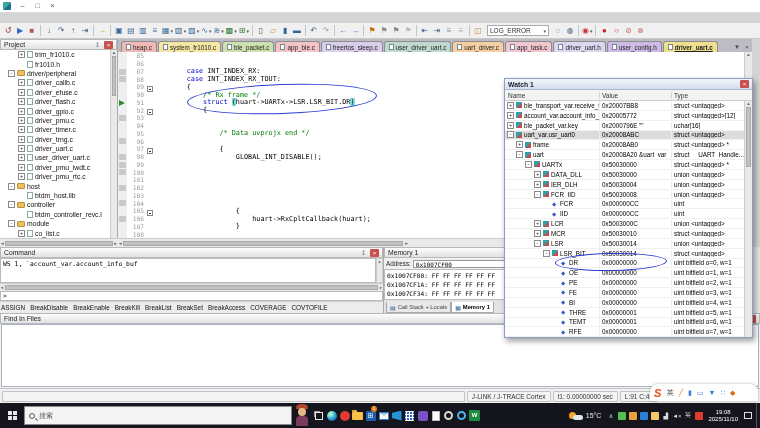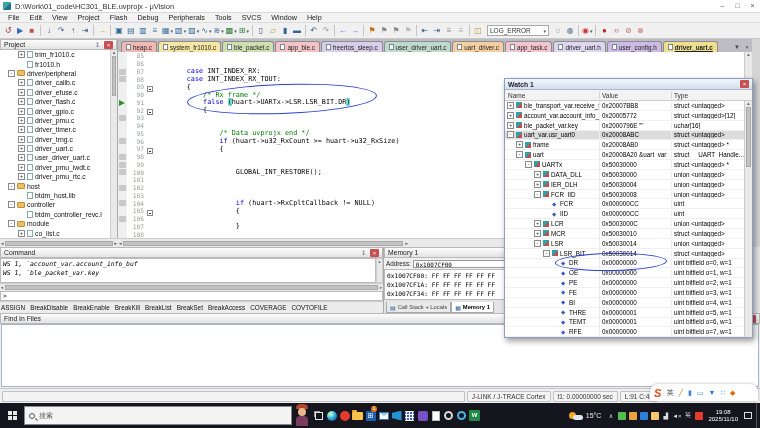--- a/index.html
+++ b/index.html
@@ -72,21 +72,21 @@
   .seg.kw { color:#0000cc; }
   .seg.cm { color:#007d00; }
   .seg.hl { background:#7fdddd; }
   .ehscroll { position:absolute; left:0; top:199px; width:634px; height:9px; background:#e9e9e9; border-top:1px solid #ccc; display:flex; align-items:center; font-size:4.5px; color:#666; }
   .ehscroll .hthumb { flex:none; width:280px; }
   .evscroll { position:absolute; right:0; top:13px; width:8px; height:186px; background:#e9e9e9; border-left:1px solid #ccc; font-size:4.5px; color:#666; text-align:center; }
 
   
   .cmdpanel { position:absolute; left:0; top:247px; width:383px; height:66px; background:#f0f0f0; }
   .cmdbody { position:absolute; left:0; top:11px; width:376px; height:25px; background:#fff; border:1px solid #bbb; font-family:"DejaVu Sans Mono",monospace; font-size:6.4px; color:#000; padding:1px 2px; }
-  .cmdbody div { line-height:9px; white-space:nowrap;font-style:italic; }
+  .cmdbody div { line-height:9px; white-space:nowrap; }
   .cmdvs { position:absolute; right:0; top:11px; width:7px; height:25px; background:#e9e9e9; border:1px solid #ccc; font-size:4px; color:#666; text-align:center; }
   .cmdhs { position:absolute; left:0; top:36px; width:383px; height:8px; background:#e9e9e9; border-top:1px solid #ccc; display:flex; align-items:center; font-size:4px; color:#666; }
   .cmdprompt { position:absolute; left:0; top:44px; width:383px; height:10px; background:#fff; border:1px solid #bbb; font-family:"DejaVu Sans Mono",monospace; font-size:6.5px; color:#000; padding-left:2px; line-height:8px; }
   .cmdbtns { position:absolute; left:0; top:54px; width:383px; height:12px; background:#ececec; border-top:1px solid #ccc; display:flex; align-items:center; padding-left:1px; white-space:nowrap; overflow:hidden; }
   .cbtn { font-size:6.4px; color:#111; margin-right:5px; }
 
   
   .mempanel { position:absolute; left:383px; top:247px; width:129px; height:66px; background:#f0f0f0; border-left:1px solid #aaa; }
   .memaddr { position:absolute; left:0; top:11px; width:129px; height:11px; display:flex; align-items:center; padding:0 2px; background:#f0f0f0; }
   .memaddr .lab { font-size:6.3px; color:#222; margin-right:2px; }
@@ -190,42 +190,27 @@
   .tsliver { width:4px; height:25px; border-left:1px solid #555; margin-left:2px; }
   .badge { position:absolute; right:0; top:3px; width:6px; height:6px; background:#e67817; border-radius:50%; color:#fff; font-size:4.5px; line-height:6px; text-align:center; }
 </style>
 </head>
 <body>
 
 <div class="screen">
 
   <div class="titlebar">
     <span class="appicon"></span>
-    <span class="wtitle">D:\Work\01_code\HC301_BLE.uvprojx - μVision</span>
     <span class="wctrls">
       <span class="wc-btn">–</span>
       <span class="wc-btn">□</span>
       <span class="wc-btn">×</span>
     </span>
   </div>
 
-  <div class="menubar">
-
-  <span class="menu-item">File</span>
-      <span class="menu-item">Edit</span>
-      <span class="menu-item">View</span>
-      <span class="menu-item">Project</span>
-      <span class="menu-item">Flash</span>
-      <span class="menu-item">Debug</span>
-      <span class="menu-item">Peripherals</span>
-      <span class="menu-item">Tools</span>
-      <span class="menu-item">SVCS</span>
-      <span class="menu-item">Window</span>
-      <span class="menu-item">Help</span>
-    </div>
 
   <div class="toolbar">
     <span class="tb-list">
 
         <span class="tbi">
           <span class="tb-g" style="color: rgb(163, 51, 51);">↺</span>
 
         </span>
 
         <span class="tbi">
@@ -728,21 +713,21 @@
           <span class="ctext"><span class="seg">            </span><span class="seg cm">/* Rx frame */</span></span>
         </div>
 
         <div class="cl">
           <span class="gut">
 
             <i class="parr"></i>
           </span>
           <span class="lnum">91</span>
           <span class="fold"></span>
-          <span class="ctext"><span class="seg">            </span><span class="seg kw">false</span><span class="seg"> </span><span class="seg hl">(</span><span class="seg">huart-&gt;UARTx-&gt;LSR.LSR_BIT.DR</span><span class="seg hl">)</span></span>
+          <span class="ctext"><span class="seg">            </span><span class="seg kw">struct</span><span class="seg"> </span><span class="seg hl">(</span><span class="seg">huart-&gt;UARTx-&gt;LSR.LSR_BIT.DR</span><span class="seg hl">)</span></span>
         </div>
 
         <div class="cl">
           <span class="gut">
             
             
           </span>
           <span class="lnum">92</span>
           <span class="fold"><i class="fbox"></i></span>
           <span class="ctext"><span class="seg">            {</span></span>
@@ -777,59 +762,58 @@
           <span class="ctext"><span class="seg">                </span><span class="seg cm">/* Data uvprojx end */</span></span>
         </div>
 
         <div class="cl">
           <span class="gut">
             <i class="blk"></i>
 
           </span>
           <span class="lnum">96</span>
           <span class="fold"></span>
-          <span class="ctext"><span class="seg">                </span><span class="seg kw">if</span><span class="seg"> (huart-&gt;u32_RxCount &gt;= huart-&gt;u32_RxSize)</span></span>
         </div>
 
         <div class="cl">
           <span class="gut">
             
             
           </span>
           <span class="lnum">97</span>
           <span class="fold"><i class="fbox"></i></span>
           <span class="ctext"><span class="seg">                {</span></span>
         </div>
 
         <div class="cl">
           <span class="gut">
             <i class="blk"></i>
 
           </span>
           <span class="lnum">98</span>
           <span class="fold"></span>
+          <span class="ctext"><span class="seg">                    GLOBAL_INT_DISABLE();</span></span>
         </div>
 
         <div class="cl">
           <span class="gut">
             <i class="blk"></i>
 
           </span>
           <span class="lnum">99</span>
           <span class="fold"></span>
         </div>
 
         <div class="cl">
           <span class="gut">
             <i class="blk"></i>
 
           </span>
           <span class="lnum">100</span>
           <span class="fold"></span>
-          <span class="ctext"><span class="seg">                    GLOBAL_INT_RESTORE();</span></span>
         </div>
 
         <div class="cl">
           <span class="gut">
             
             
           </span>
           <span class="lnum">101</span>
           <span class="fold"></span>
           <span class="ctext"></span>
@@ -854,40 +838,40 @@
           <span class="ctext"></span>
         </div>
 
         <div class="cl">
           <span class="gut">
             <i class="blk"></i>
 
           </span>
           <span class="lnum">104</span>
           <span class="fold"></span>
-          <span class="ctext"><span class="seg">                    </span><span class="seg kw">if</span><span class="seg"> (huart-&gt;RxCpltCallback != NULL)</span></span>
         </div>
 
         <div class="cl">
           <span class="gut">
             
             
           </span>
           <span class="lnum">105</span>
           <span class="fold"><i class="fbox"></i></span>
           <span class="ctext"><span class="seg">                    {</span></span>
         </div>
 
         <div class="cl">
           <span class="gut">
             <i class="blk"></i>
 
           </span>
           <span class="lnum">106</span>
           <span class="fold"></span>
+          <span class="ctext"><span class="seg">                        huart-&gt;RxCpltCallback(huart);</span></span>
         </div>
 
         <div class="cl">
           <span class="gut">
             
             
           </span>
           <span class="lnum">107</span>
           <span class="fold"></span>
           <span class="ctext"><span class="seg">                    }</span></span>
@@ -909,21 +893,20 @@
 
   <div class="cmdpanel">
     <div class="phead">
       <span class="ptitle">Command</span>
       <span class="hbtn">↧</span>
       <span class="hclose">×</span>
     </div>
     <div class="cmdbody">
 
     <div>WS 1, `account_var.account_info_buf</div>
-        <div>WS 1, `ble_packet_var.key</div>
       </div>
     <div class="cmdvs">▲</div>
     <div class="cmdhs">◄<div class="hthumb"></div>►</div>
     <div class="cmdprompt">&gt;</div>
     <div class="cmdbtns">
 
     <span class="cbtn">ASSIGN</span>
         <span class="cbtn">BreakDisable</span>
         <span class="cbtn">BreakEnable</span>
         <span class="cbtn">BreakKill</span>

